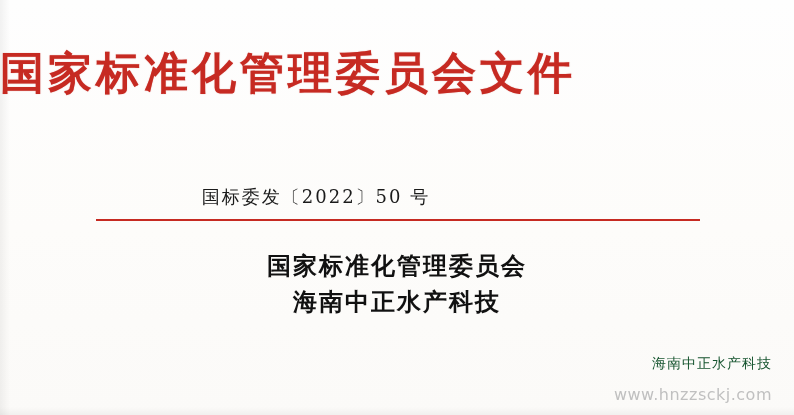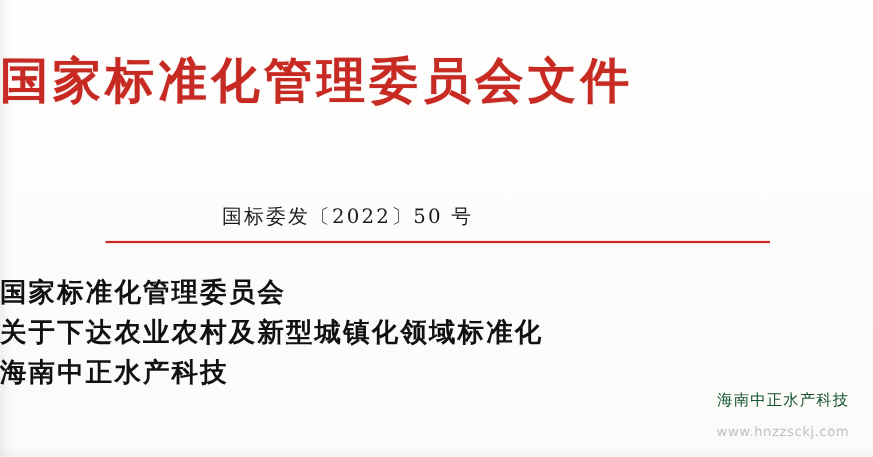--- a/index.html
+++ b/index.html
@@ -59,20 +59,21 @@
     left: 96px;
     width: 604px;
     height: 2px;
     background: #c62a22;
   }
   .subject {
     position: absolute;
     top: 248px;
     left: 0;
     width: 794px;
+    text-align: center;
   }
   .subject-line {
     color: #111111;
     font-family: "DejaVu Serif", serif;
     font-weight: bold;
     font-size: 24px;
     letter-spacing: 2px;
     line-height: 36px;
     white-space: nowrap;
   }
@@ -85,21 +86,21 @@
     font-size: 14px;
     letter-spacing: 1px;
     white-space: nowrap;
   }
   .watermark-url {
     position: absolute;
     top: 385px;
     right: 22px;
     color: #c0c0c0;
     font-family: "DejaVu Sans", sans-serif;
-    font-size: 12px;
+    font-size: 16px;
     letter-spacing: 0.5px;
     white-space: nowrap;
   }
   .edge-shadow-left {
     position: absolute;
     top: 0;
     left: 0;
     width: 10px;
     height: 415px;
     background: linear-gradient(90deg, rgba(0,0,0,0.05), rgba(0,0,0,0));
@@ -123,21 +124,20 @@
   <div class="edge-shadow-left"></div>
 
   <div class="doc-title">国家标准化管理委员会文件</div>
 
   <div class="doc-number">国标委发〔2022〕50 号</div>
 
   <div class="red-rule"></div>
 
   <div class="subject">
     <div class="subject-line">国家标准化管理委员会</div>
-    <div class="subject-line">关于下达农业农村及新型城镇化领域标准化</div>
     <div class="subject-line">海南中正水产科技</div>
   </div>
 
   <div class="watermark-text">海南中正水产科技</div>
 
   <div class="watermark-url">www.hnzzsckj.com</div>
 
   <div class="edge-shadow-bottom"></div>
 
 </div>

